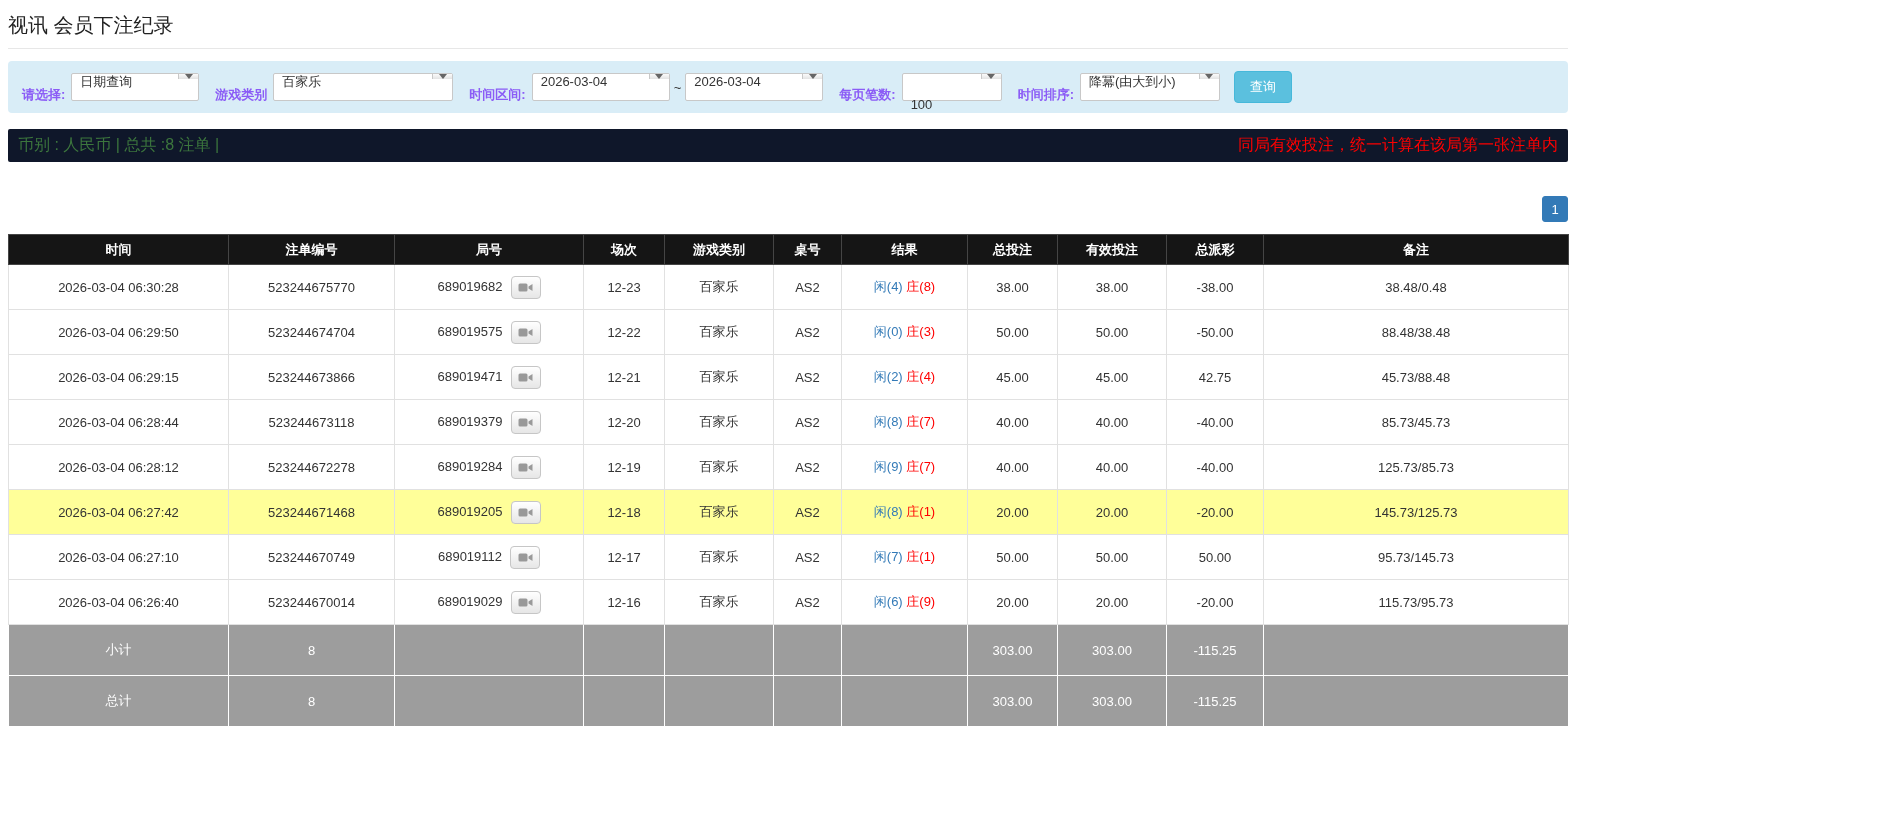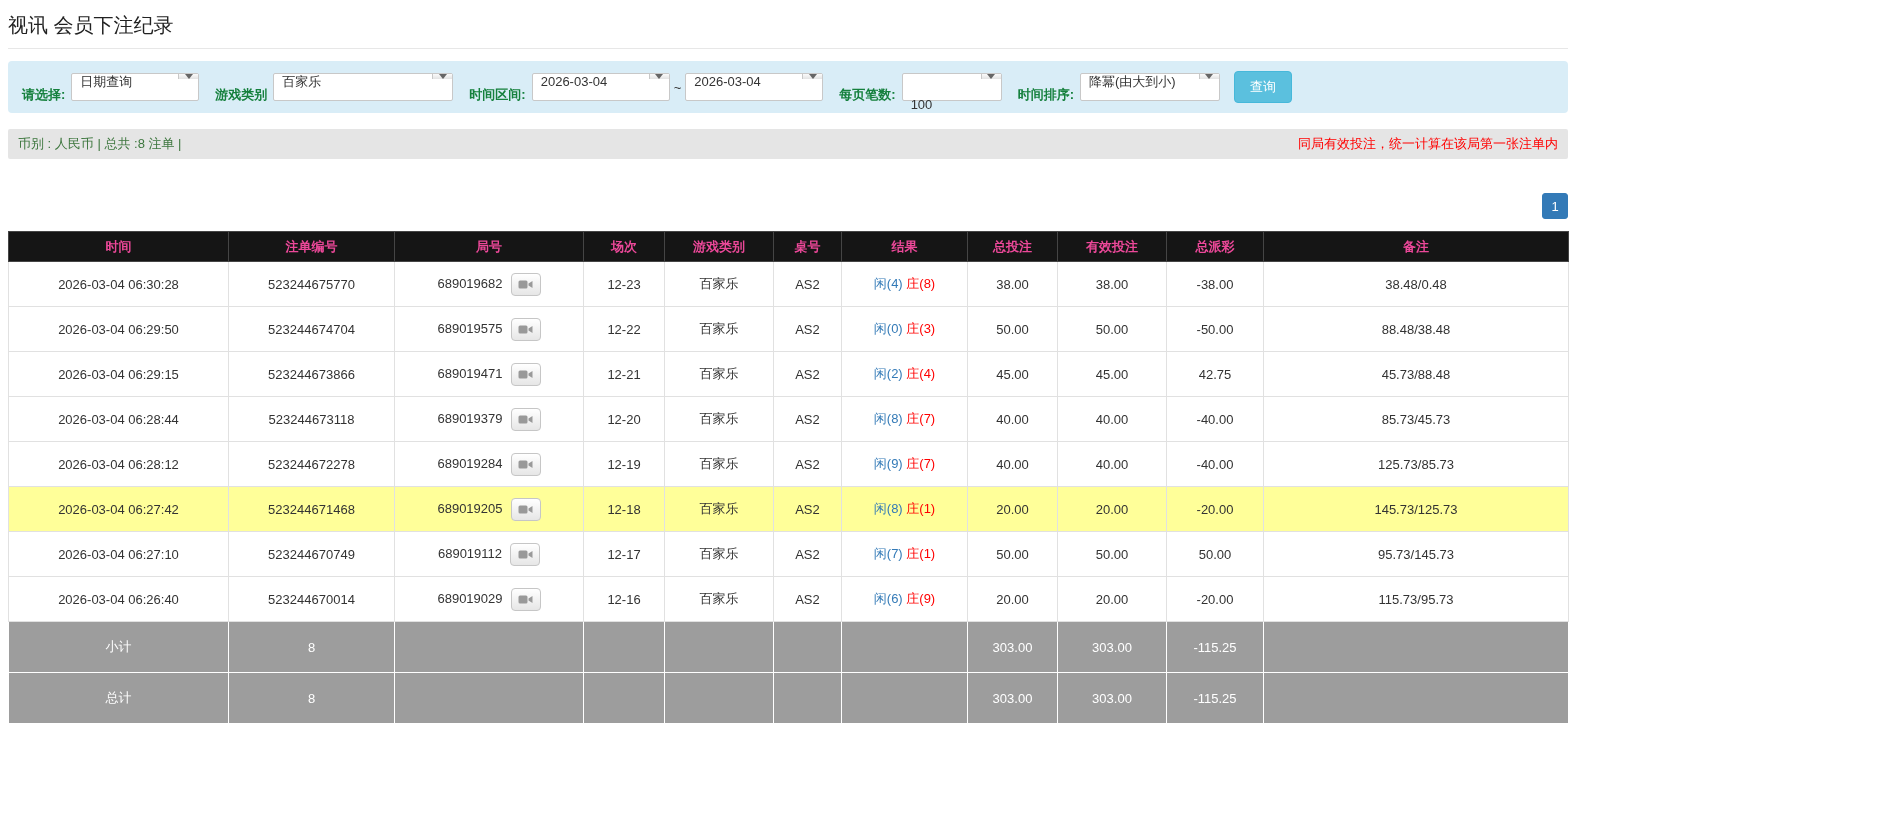--- a/index.html
+++ b/index.html
@@ -13,21 +13,21 @@
 
   
   .page-header { border-bottom: 1px solid #e7e7e7; padding-bottom: 9px; }
   .page-header h1 { margin: 4px 0 0 0; font-size: 20px; font-weight: normal; color: #222; }
 
   
   .filter-bar {
     margin-top: 12px; background: #d9edf7; border-radius: 4px;
     padding: 9px 10px; display: flex; align-items: center; font-size: 13px;
   }
-  .flabel { color: #15803d; font-weight: bold; margin: 16px 6px 0 16px; white-space: nowrap; text-align: right; }
+  .flabel { color: #8b5cf6; font-weight: bold; margin: 16px 6px 0 16px; white-space: nowrap; text-align: right; }
   .flabel.first { margin-left: 4px; }
   .combo {
     display: inline-flex; align-items: flex-start; background: #fff;
     border: 1px solid #c8c8c8; height: 28px; border-radius: 2px;
   }
   .combo-input {
     border: none; outline: none; padding: 0 8px; font-size: 13px;
     font-family: inherit; color: #333; background: transparent;
   }
   .combo-arrow {
@@ -47,37 +47,37 @@
   .w-sort  .combo-input { width: 118px; }
   .tilde { margin: 0 4px; color: #333; }
   .search-btn {
     margin-left: 14px; background: #5bc0de; border: 1px solid #46b8da;
     color: #fff; font-size: 13px; font-family: inherit;
     padding: 6px 15px; border-radius: 4px; cursor: pointer;
   }
 
   
   .summary-bar {
-    margin-top: 16px; background: #e5e5e5; border-radius: 2px;
-    padding: 6px 10px; font-size: 13px; color: #3c763d;
+    margin-top: 16px; background: #0f172a; border-radius: 2px;
+    padding: 6px 10px; font-size: 16px; color: #3c763d;
     display: flex; justify-content: space-between; align-items: center;
   }
   .notice { color: #ff0000; }
 
   
   .pagination { display: flex; justify-content: flex-end; margin: 34px 0 12px 0; }
   .page-btn {
     min-width: 26px; height: 26px; background: #337ab7; border: 1px solid #337ab7;
     color: #fff; font-size: 13px; font-family: inherit; border-radius: 3px; cursor: pointer;
   }
 
   
   table.records { border-collapse: collapse; table-layout: fixed; width: 1560px; }
   .records th {
-    background: #151515; color: #ec4899; font-size: 13px; font-weight: bold;
+    background: #151515; color: #ffffff; font-size: 13px; font-weight: bold;
     height: 30px; border: 1px solid #454545; text-align: center; padding: 0 4px;
   }
   .records tbody td {
     height: 45px; border: 1px solid #e1e1e1; font-size: 13px; color: #333;
     text-align: center; background: #fff; padding: 0 2px;
   }
   .records tbody tr.highlight td { background: #ffff99; }
   .records tfoot td {
     background: #9d9d9d; color: #fff; font-size: 13px; height: 31px;
     border: 1px solid #fff; text-align: center; padding: 16px 2px;

